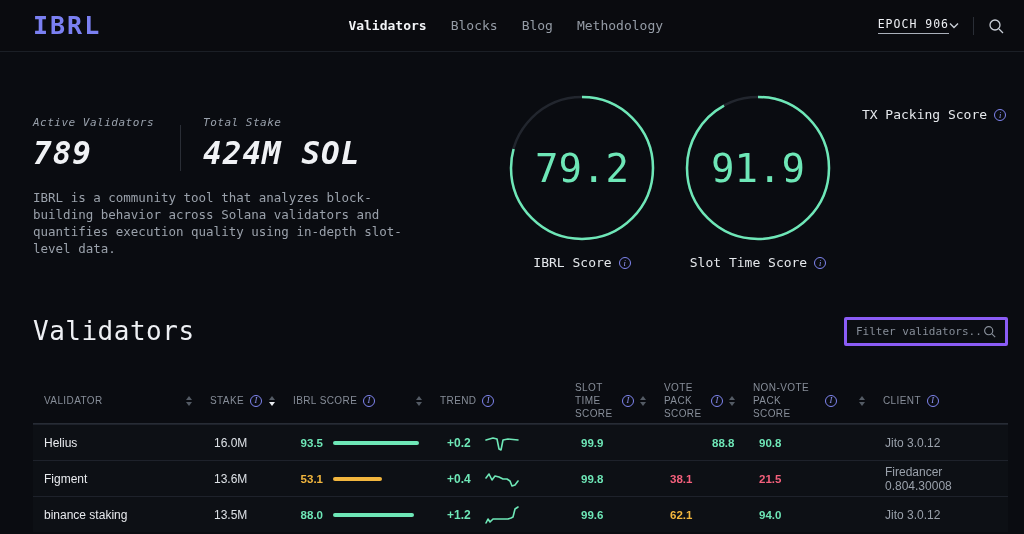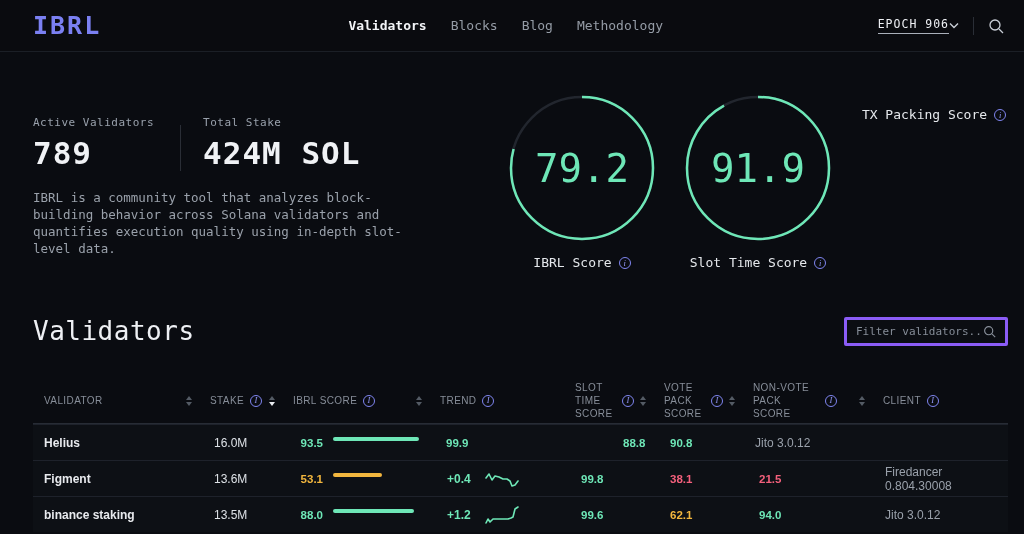--- a/index.html
+++ b/index.html
@@ -38,21 +38,21 @@
     font-family:"DejaVu Sans Mono","Liberation Mono",monospace;
     font-size:11.5px; letter-spacing:1px; color:#eef0f4;
     border-bottom:1px solid #aab0ba; padding-bottom:2px;
   }
   .v-sep { width:1px; height:18px; background:#2a2e36; }
   .icon-btn { background:none; border:none; cursor:pointer; display:flex; align-items:center; }
 
   
   .hero { display:flex; justify-content:space-between; padding:42px 16px 0 33px; }
   .hero-left { padding-top:22px; }
-  .stats { display:flex; align-items:flex-end; }
+  .stats { display:flex; align-items:flex-end;font-style:italic; }
   .stat-label {
     font-family:"DejaVu Sans Mono","Liberation Mono",monospace;
     font-size:11px; letter-spacing:.5px; color:#99a1ac; margin-bottom:6px;
   }
   .stat-value {
     font-family:"DejaVu Sans Mono","Liberation Mono",monospace;
     font-size:31px; font-weight:700; color:#f0f2f5; letter-spacing:1px;
   }
   .stat-divider { width:1px; height:46px; background:#2a2e36; margin:0 22px 0 26px; }
   .hero-desc {
@@ -119,23 +119,23 @@
   .th .th-label { display:inline-block; }
   .th.wrap-60 .th-label { max-width:60px; }
   .th.wrap-66 .th-label { max-width:66px; }
   .sort { display:flex; flex-direction:column; gap:2px; margin-left:auto; margin-right:14px; flex:none; }
   .tri-up { width:0; height:0; border-left:3.5px solid transparent; border-right:3.5px solid transparent; border-bottom:4px solid #545b65; }
   .tri-down { width:0; height:0; border-left:3.5px solid transparent; border-right:3.5px solid transparent; border-top:4px solid #545b65; }
   .tri-down.active { border-top-color:#e9ecf1; }
 
   .t-row { height:36px; background:#0d1015; border-top:1px solid #1e222b; cursor:pointer; }
   .t-row:first-of-type { border-top:none; }
-  .cell-name { font-size:12px; font-weight:700; color:#e8eaee; }
+  .cell-name { font-size:12px; font-weight:400; color:#e8eaee; }
   .cell-stake { font-size:12px; color:#dde1e6; padding-left:4px; }
-  .cell-score { display:flex; }
+  .cell-score { display:flex; align-items:center; }
   .score-val { width:30px; text-align:right; font-size:11.5px; font-weight:700; }
   .bar { height:4px; border-radius:2px; margin-left:10px; }
   .cell-trend { display:flex; align-items:center; padding-left:7px; }
   .trend-val { width:28px; font-size:12px; font-weight:700; }
   .spark { margin-left:10px; }
   .cell-num { font-size:11.5px; font-weight:700; padding-left:6px; }
   .cell-client { font-size:12px; color:#9aa1ab; padding-left:2px; }
 </style>
 </head>
 <body>
@@ -290,20 +290,26 @@
     </div>
   </div>
 
   <div class="t-row">
     <div class="cell-name">Helius</div>
     <div class="cell-stake">16.0M</div>
     <div class="cell-score">
       <span class="score-val" style="color: rgb(110, 231, 183);">93.5</span>
       <span class="bar" style="width: 86.02px; background: rgb(110, 231, 183);"></span>
     </div>
+    <div class="cell-trend">
+      <span class="trend-val" style="color: rgb(110, 231, 183);">+0.2</span>
+      <svg class="spark" width="34" height="22" viewBox="0 0 34 22">
+          <polyline fill="none" stroke="#6ee7b7" stroke-width="1.6" stroke-linejoin="round" stroke-linecap="round" points="1,8 8,6 12,7 14,17 16,18 18,8 23,7 33,8"></polyline>
+        </svg>
+    </div>
     <div class="cell-num" style="color: rgb(110, 231, 183);">99.9</div>
     <div class="cell-num" style="color: rgb(110, 231, 183); margin-left: 42px;">88.8</div>
     <div class="cell-num" style="color: rgb(110, 231, 183);">90.8</div>
     <div class="cell-client">Jito 3.0.12</div>
   </div>
 
   <div class="t-row">
     <div class="cell-name">Figment</div>
     <div class="cell-stake">13.6M</div>
     <div class="cell-score">

